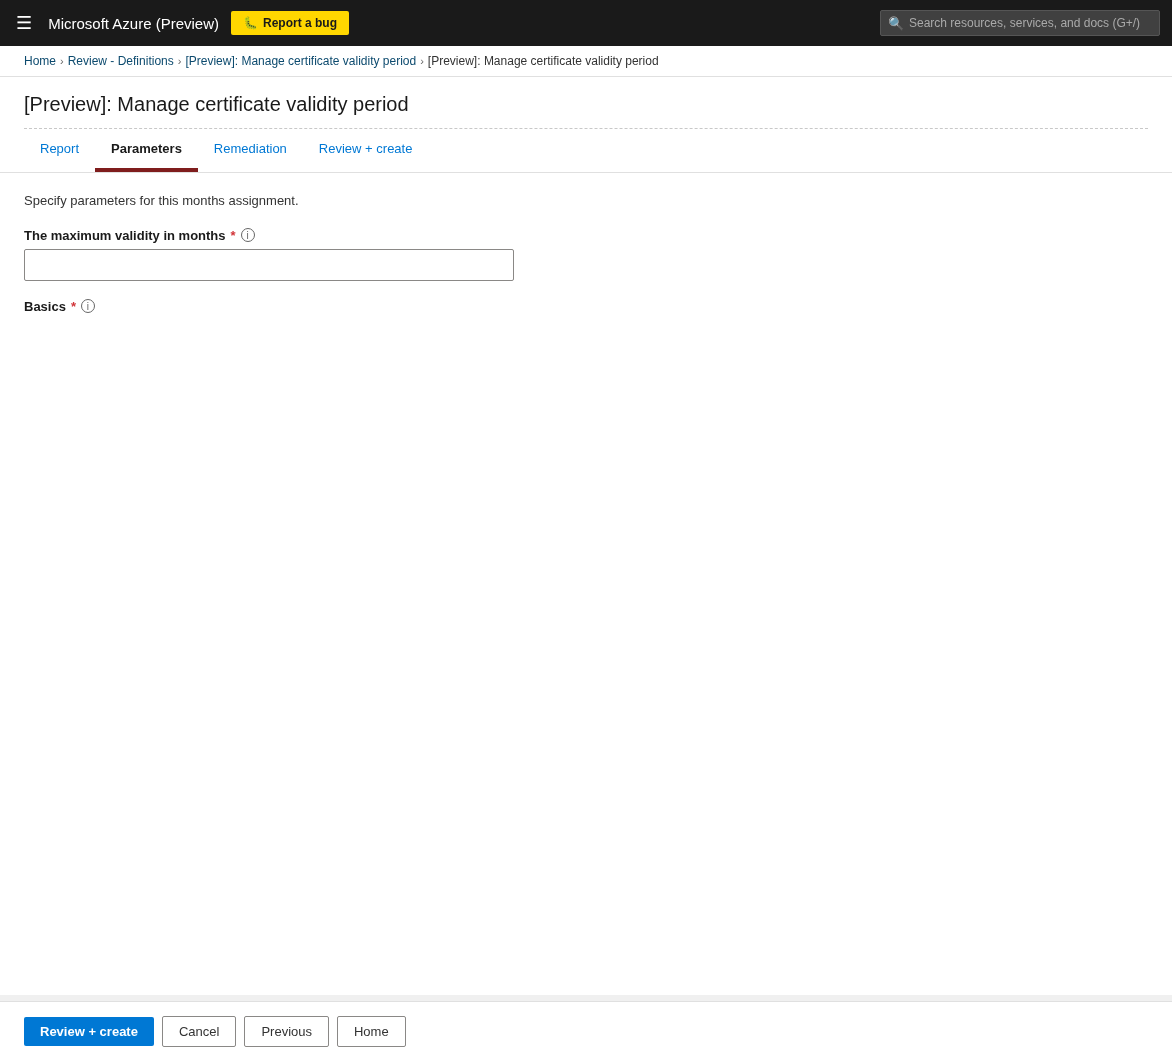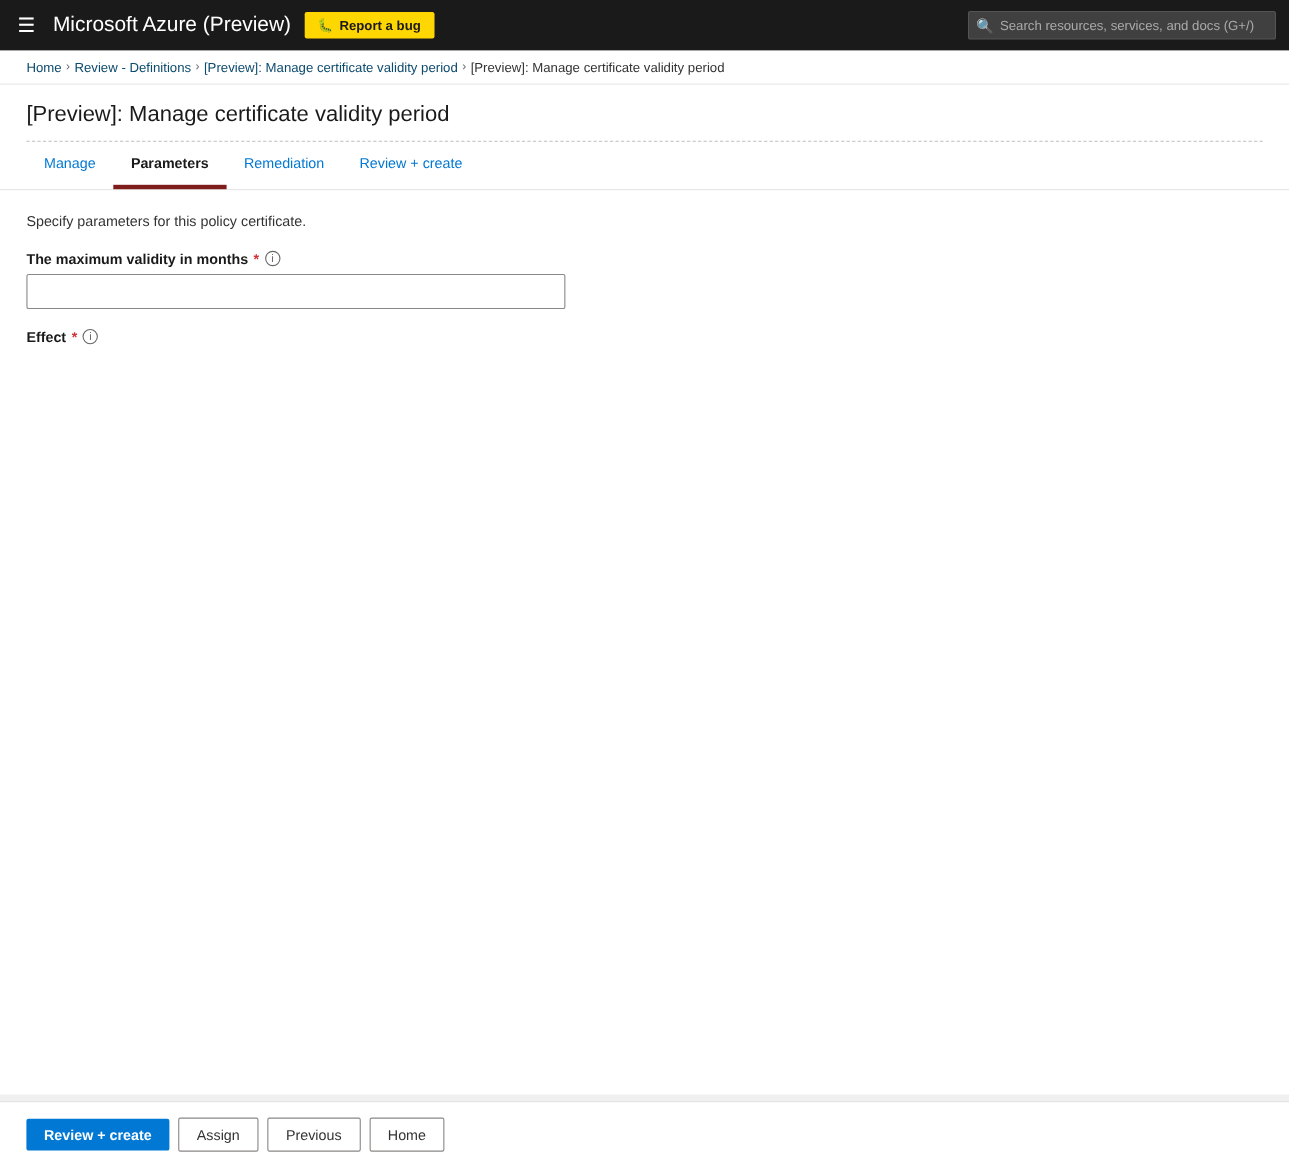--- a/index.html
+++ b/index.html
@@ -15,21 +15,21 @@
       gap: 12px;
     }
     .topbar-hamburger {
       color: #fff;
       font-size: 18px;
       cursor: pointer;
       padding: 4px;
     }
     .topbar-title {
       color: #fff;
-      font-size: 19px;
+      font-size: 15px;
       font-weight: 400;
       flex: 0 0 auto;
     }
     .topbar-report-bug {
       background: #ffd700;
       border: none;
       border-radius: 2px;
       padding: 5px 12px;
       font-size: 12px;
       font-weight: 600;
@@ -273,46 +273,46 @@
 </div>
 
 <div class="main-area">
 
   <div class="page-header">
     <h1 class="page-title">[Preview]: Manage certificate validity period</h1>
     <hr class="divider">
   </div>
 
   <div class="tabs-bar">
-    <div class="tab-item">Manage</div>
+    <div class="tab-item">Report</div>
     <div class="tab-item active">Parameters</div>
     <div class="tab-item">Remediation</div>
     <div class="tab-item">Review + create</div>
   </div>
 
   <div class="form-content">
-    <p class="form-description">Specify parameters for this policy certificate.</p>
+    <p class="form-description">Specify parameters for this months assignment.</p>
 
     <div class="form-field">
       <div class="field-label">
         <span>The maximum validity in months</span>
         <span class="required-star">*</span>
         <i class="info-icon">i</i>
       </div>
       <input class="text-input" type="text" value="" style="">
     </div>
 
     <div class="form-field">
       <div class="field-label">
-        <span>Effect</span>
+        <span>Basics</span>
         <span class="required-star">*</span>
         <i class="info-icon">i</i>
       </div>
     </div>
   </div>
 </div>
 
 <div class="footer-bar">
   <button class="btn-primary">Review + create</button>
-  <button class="btn-secondary">Assign</button>
+  <button class="btn-secondary">Cancel</button>
   <button class="btn-secondary">Previous</button>
   <button class="btn-secondary">Home</button>
 </div>
 
 </body></html>

